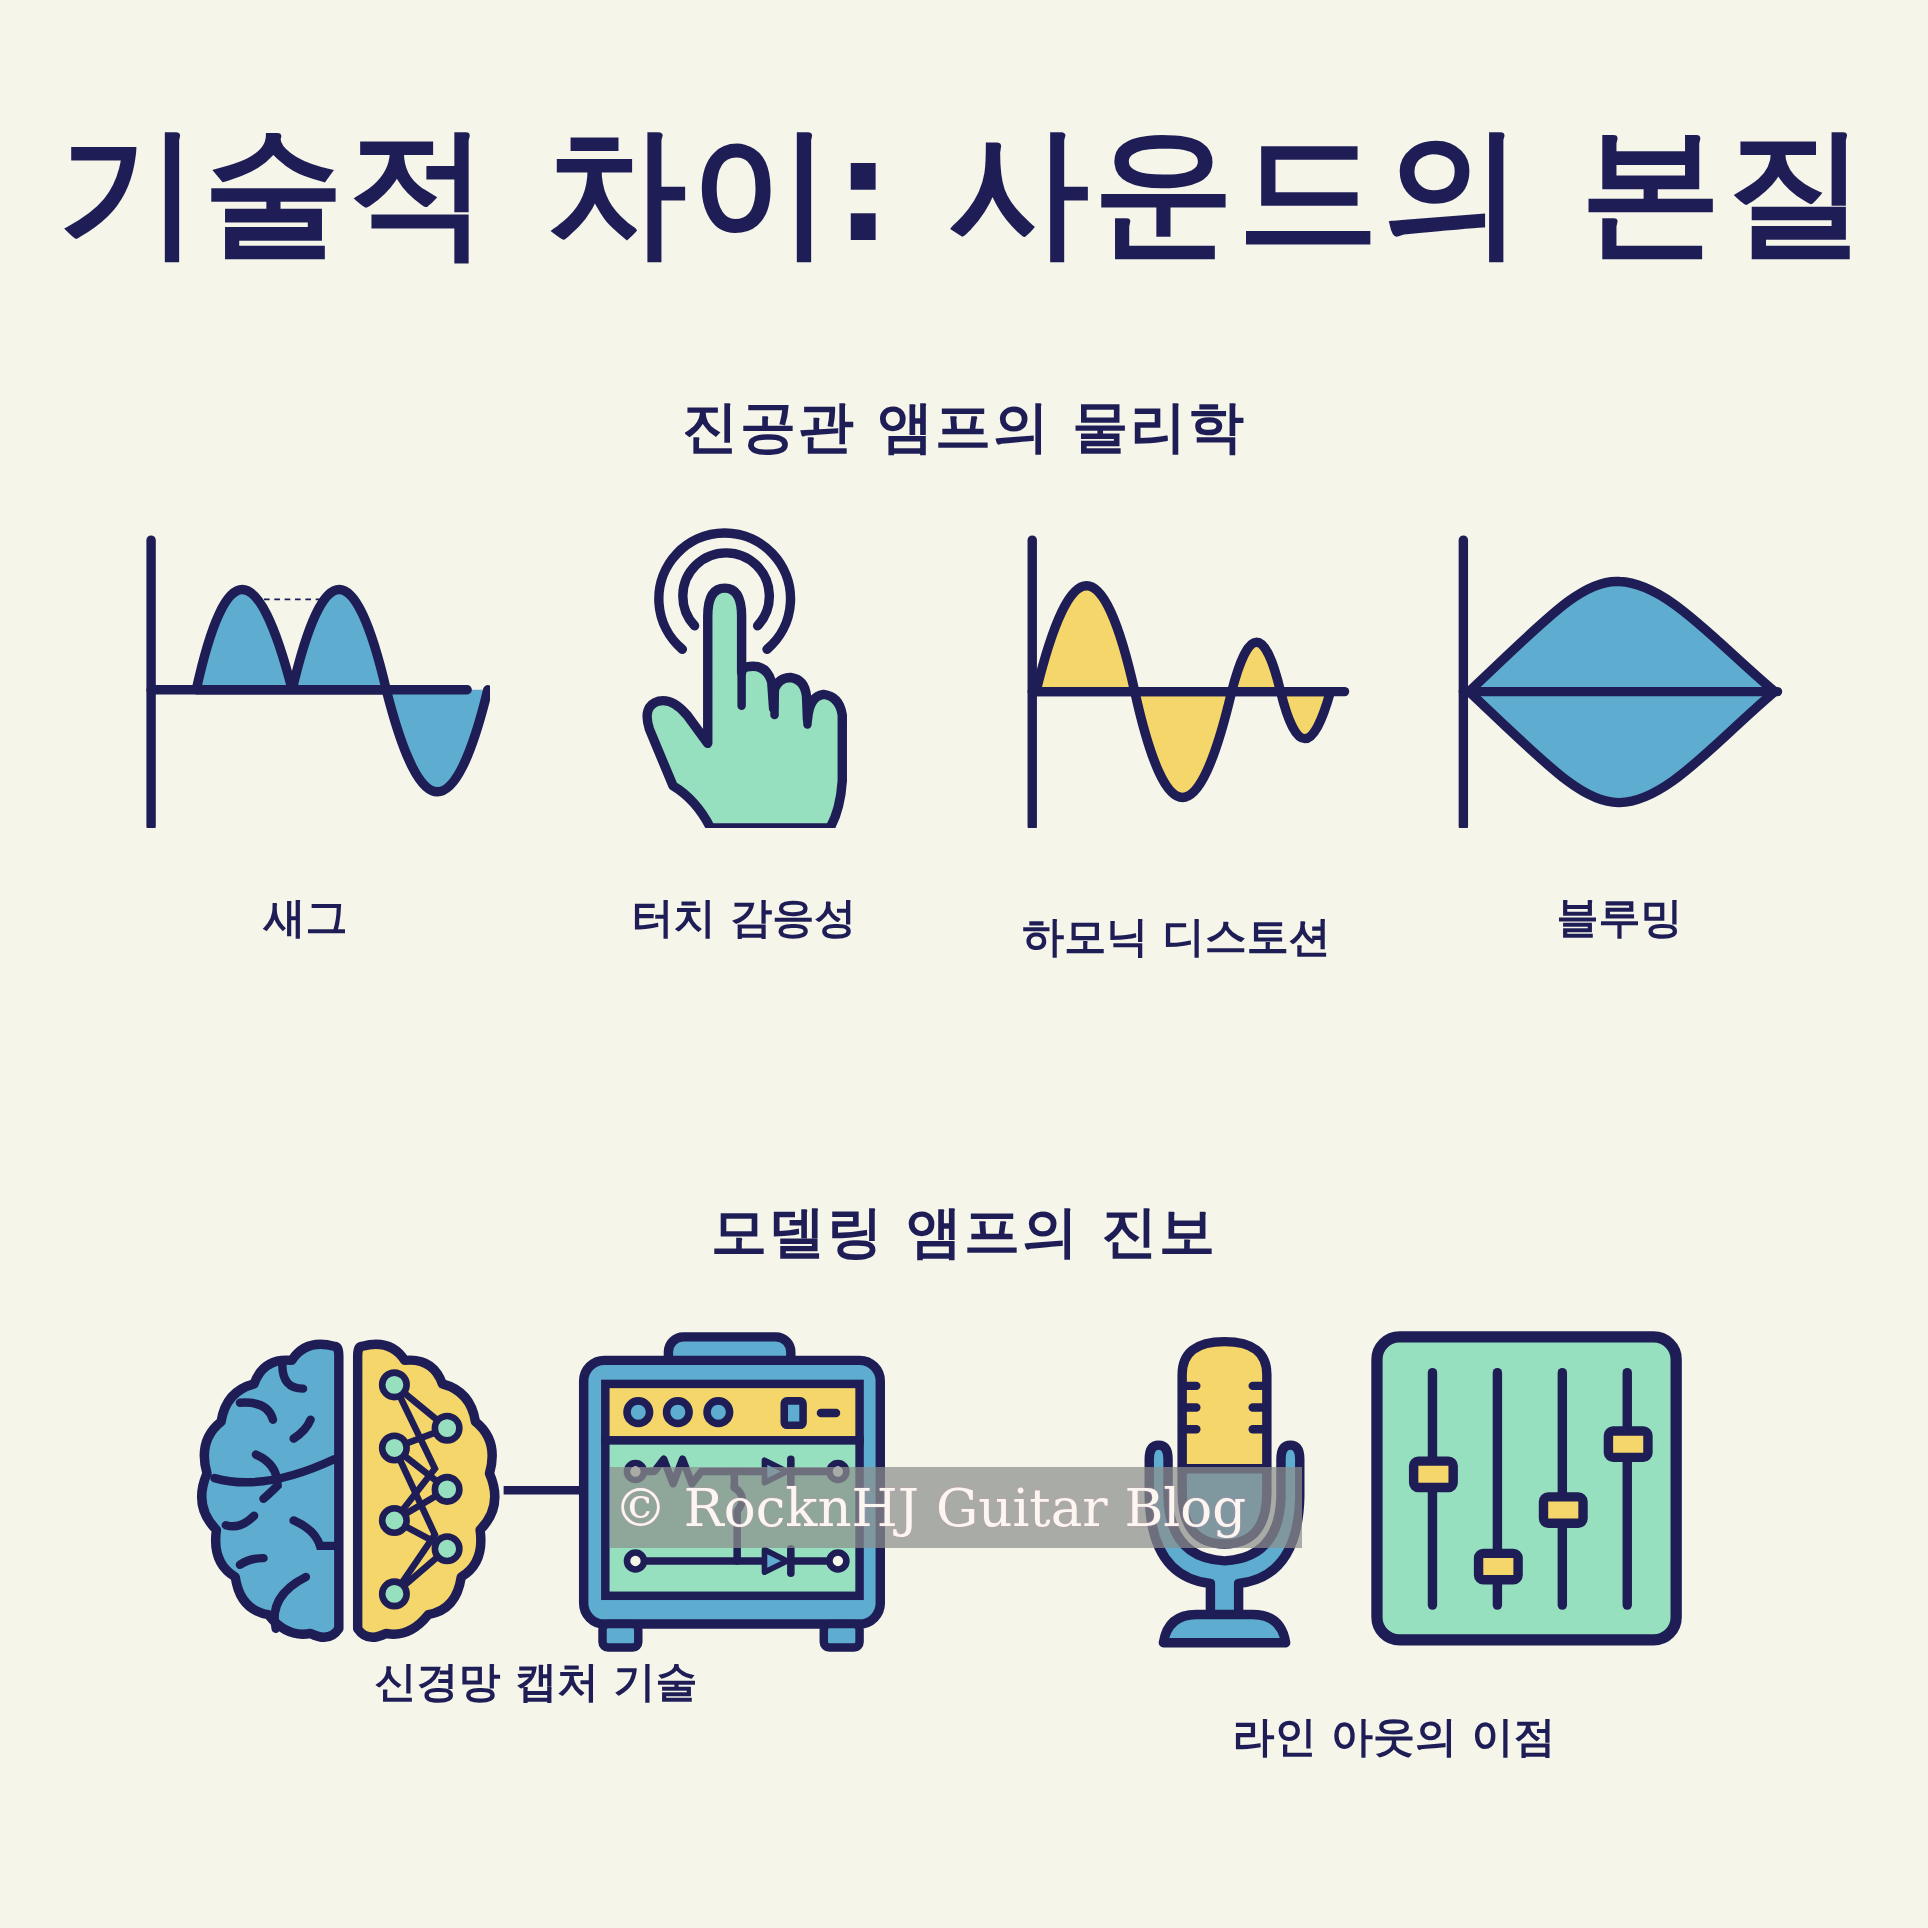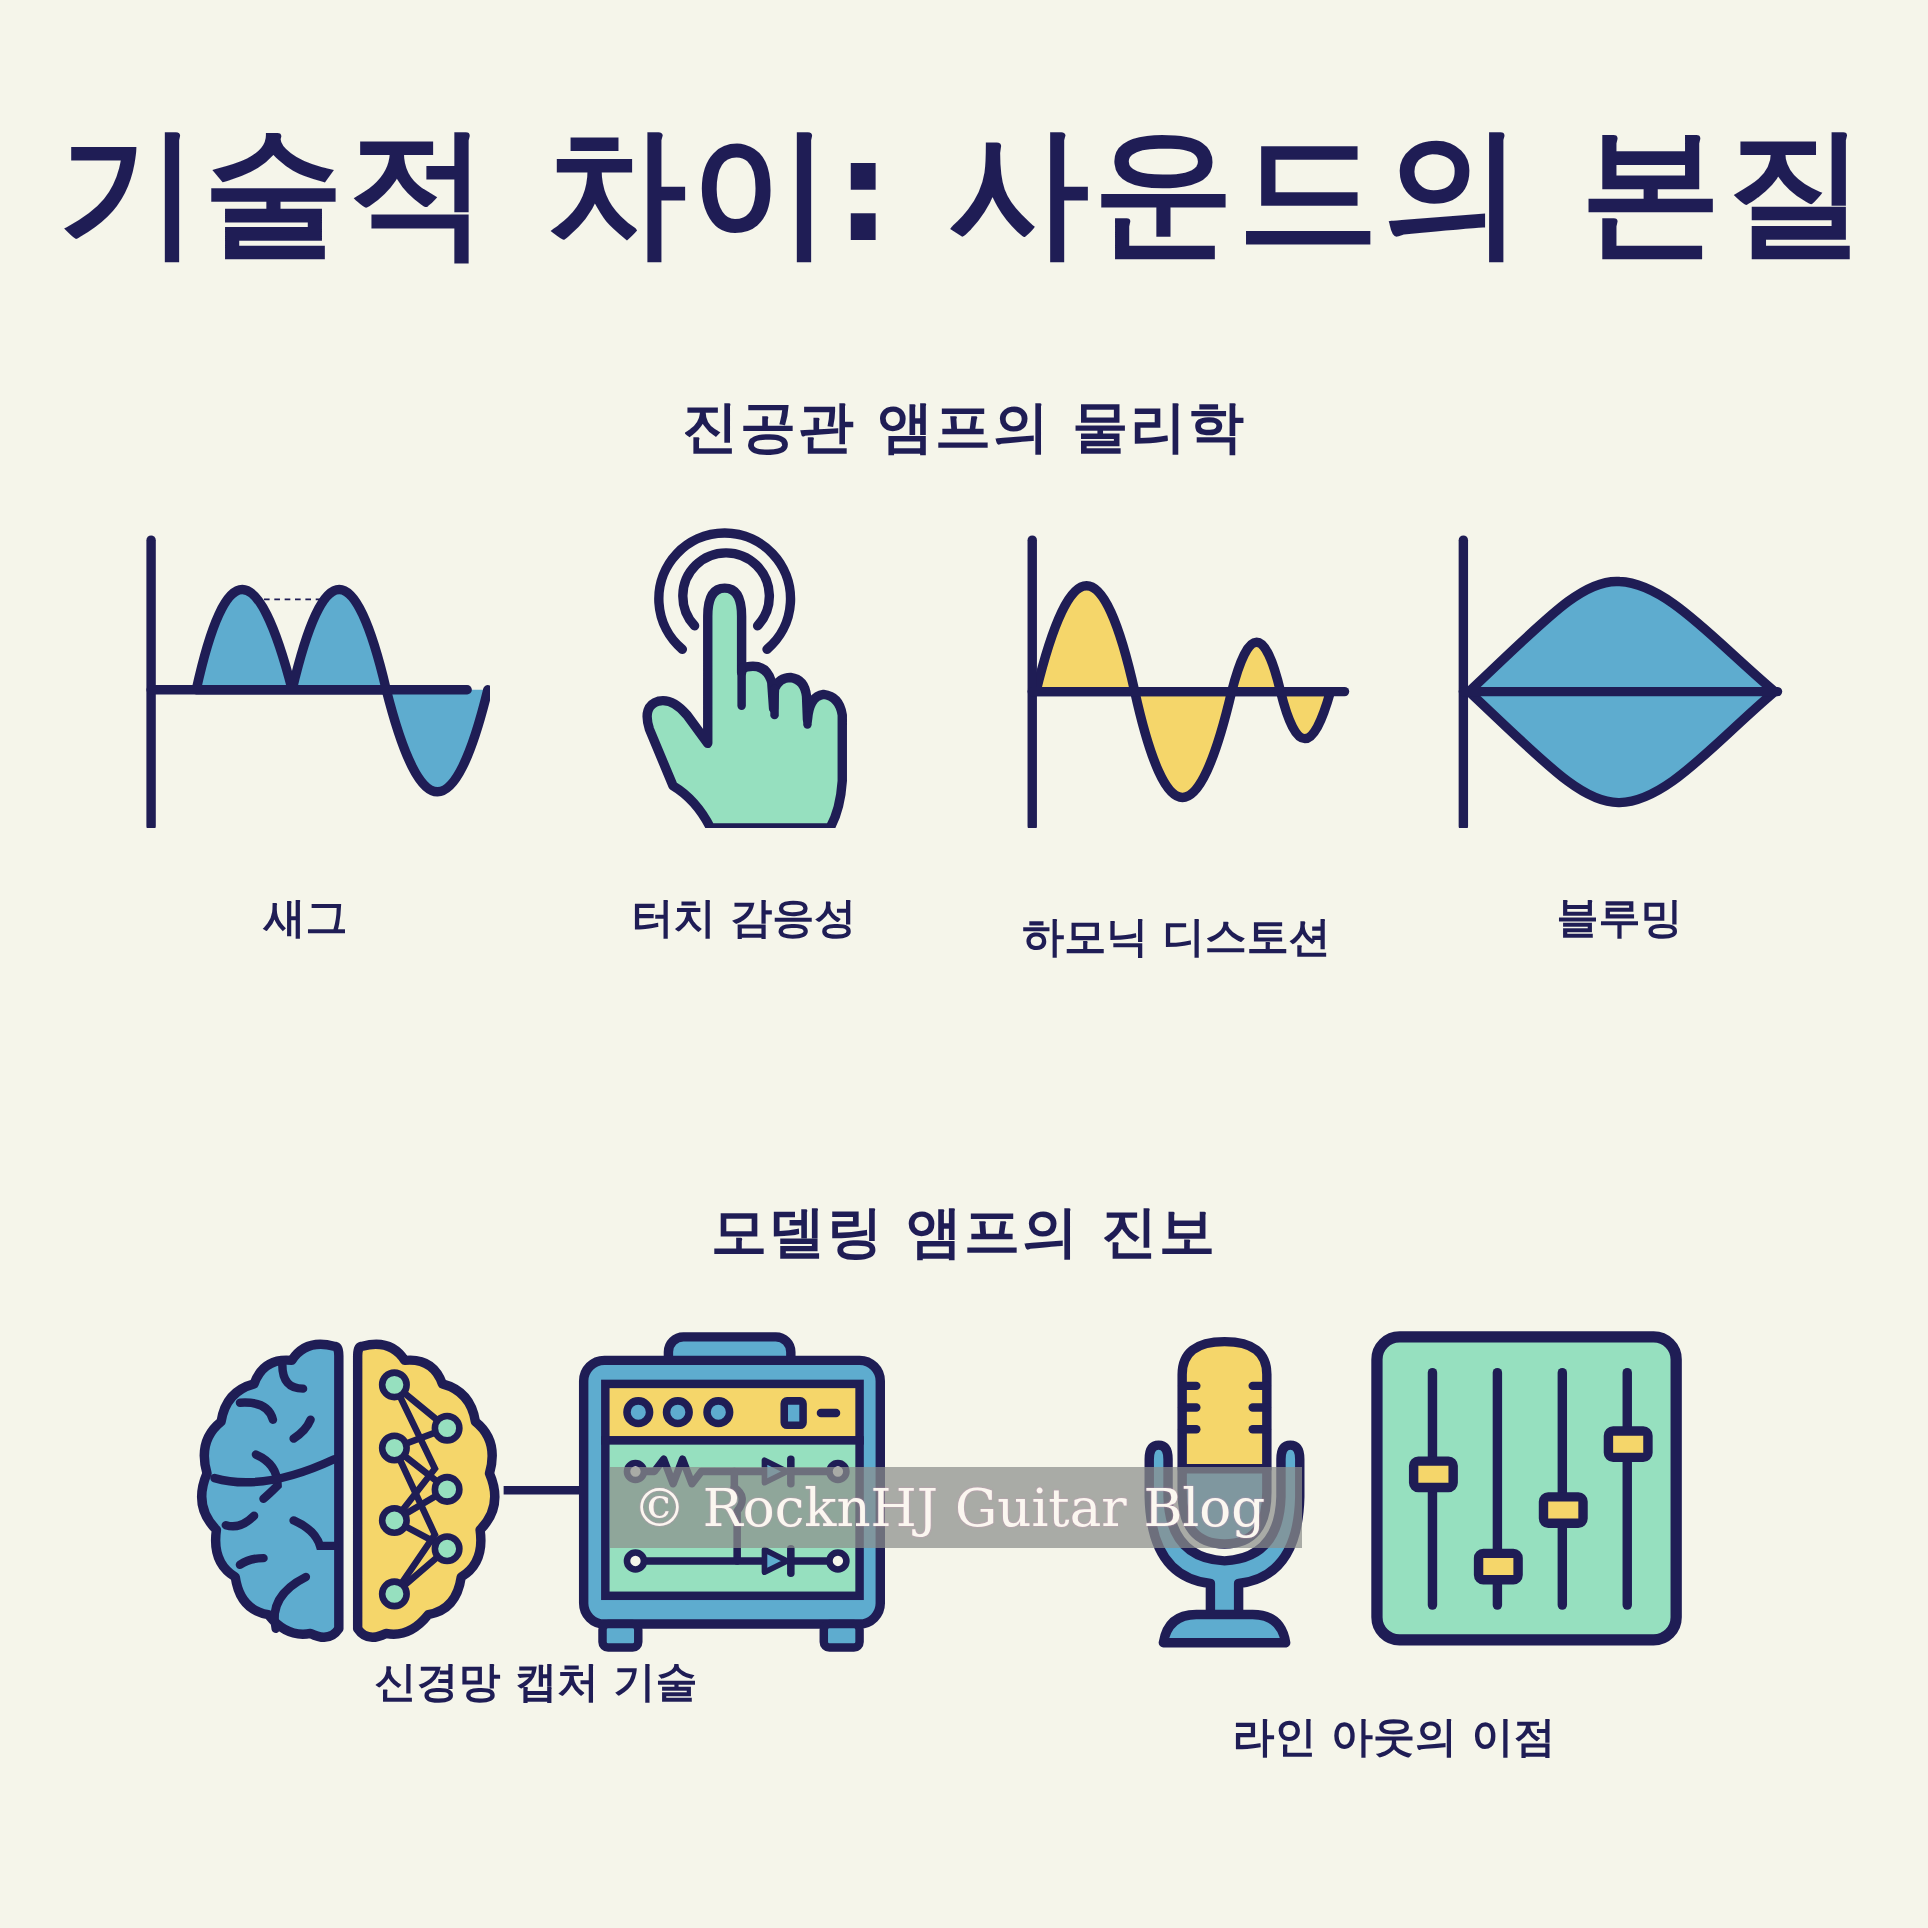--- a/index.html
+++ b/index.html
@@ -60,21 +60,21 @@
       left: 610px;
       top: 1467px;
       width: 692px;
       height: 81px;
       background: rgba(140, 143, 140, 0.72);
       color: #fbf7f0;
       font-family: "DejaVu Serif", "Liberation Serif", serif;
       font-size: 53px;
       line-height: 81px;
       text-align: left;
-      padding-left: 23px;
+      padding-left: 4px;
       box-sizing: border-box;
       white-space: nowrap;
       text-shadow: 0 0 1.9px rgba(230, 150, 200, 0.7);
     }
   </style>
 </head>
 <body>
 
 <h1 class="title">기술적 차이: 사운드의 본질</h1>
 

